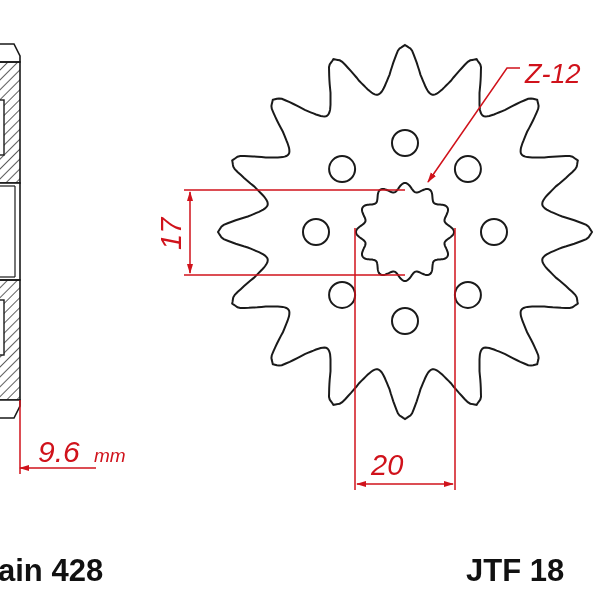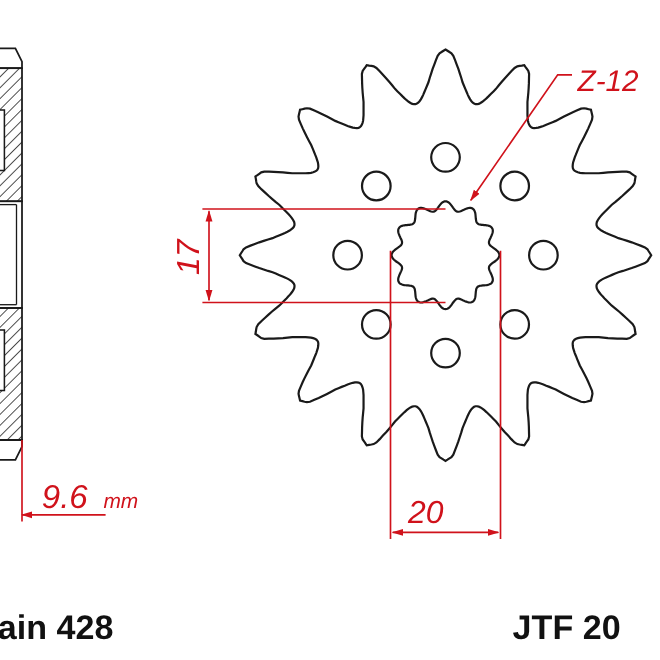--- a/index.html
+++ b/index.html
@@ -72,13 +72,13 @@
     <text class="dimtxt" x="371" y="475" font-size="29">20</text>
   </g>
 
   <g>
     <polyline points="520,68 507,68 428,182" fill="none" stroke="#d0121b" stroke-width="1.5" marker-end="url(#arr)"></polyline>
     <text class="dimtxt" x="525" y="83" font-size="27" font-style="normal">Z-12</text>
   </g>
 </svg>
 
 <div class="label" id="chain-label">ain 428</div>
-<div class="label" id="part-label">JTF 20</div>
+<div class="label" id="part-label">JTF 18</div>
 
 </body></html>

